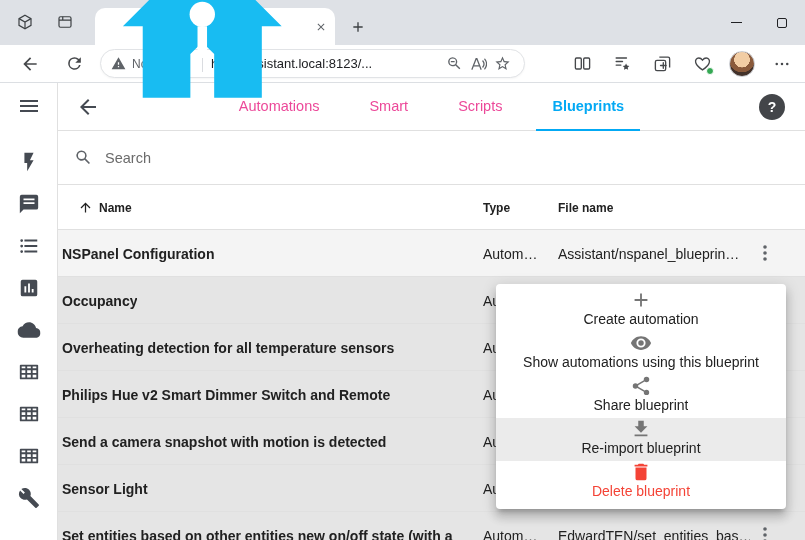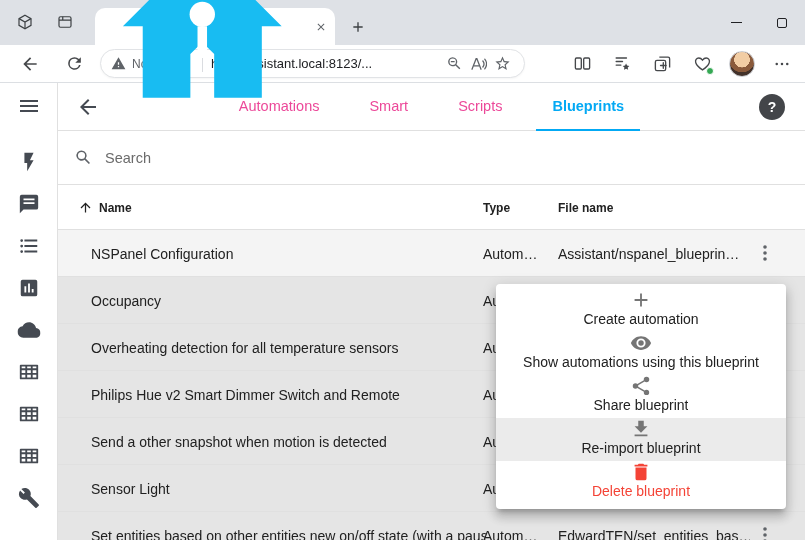--- a/index.html
+++ b/index.html
@@ -43,21 +43,21 @@
   .searchrow{height:54px;border-bottom:1px solid #e0e0e0;display:flex;align-items:center;padding-left:16px;}
   .searchrow .sic{color:#5f6368;margin-right:12px;}
   .search-input{border:none;outline:none;font-size:14.5px;color:#212121;flex:1;font-family:inherit;}
   .search-input::placeholder{color:#6b6b6b;}
   .thead{position:relative;height:45px;border-bottom:1px solid #e0e0e0;font-size:12px;font-weight:bold;color:#212121;}
   .th-name{position:absolute;left:20px;top:0;height:45px;display:flex;align-items:center;gap:6px;}
   .th-type{position:absolute;left:425px;top:0;height:45px;display:flex;align-items:center;}
   .th-file{position:absolute;left:500px;top:0;height:45px;display:flex;align-items:center;}
   .row{position:relative;height:47px;border-bottom:1px solid #e0e0e0;font-size:14px;color:#212121;background:#e5e5e5;}
   .row.hover{background:#f4f4f4;}
-  .cell-name{position:absolute;left:33px;top:0;height:47px;max-width:395px;display:flex;align-items:center;white-space:nowrap;overflow:hidden;}
+  .cell-name{position:absolute;left:4px;top:0;height:47px;max-width:395px;display:flex;align-items:center;white-space:nowrap;overflow:hidden;font-weight:bold;}
   .cell-type{position:absolute;left:425px;top:0;height:47px;width:72px;display:flex;align-items:center;white-space:nowrap;overflow:hidden;}
   .cell-file{position:absolute;left:500px;top:0;height:47px;width:192px;display:flex;align-items:center;white-space:nowrap;overflow:hidden;}
   .kebab{position:absolute;left:695px;top:11px;width:24px;height:24px;color:#5f6368;}
   
   .menu{position:absolute;left:496px;top:284px;width:290px;background:#fff;border-radius:4px;padding:5px 0;z-index:50;
         box-shadow:0 5px 5px -3px rgba(0,0,0,.2),0 8px 10px 1px rgba(0,0,0,.14),0 3px 14px 2px rgba(0,0,0,.12);}
   .mi{height:43px;display:flex;align-items:center;padding:0 14px;font-size:14px;color:#212121;cursor:pointer;flex-direction:column;}
   .mi.active{background:#ebebeb;}
   .mi .mic{color:#757575;flex:none;}
   .mi.danger{color:var(--danger);}
@@ -295,21 +295,21 @@
         <span class="cell-name">Overheating detection for all temperature sensors</span>
         <span class="cell-type">Autom…</span>
         <span class="cell-file"></span>
       </div>
       <div class="row">
         <span class="cell-name">Philips Hue v2 Smart Dimmer Switch and Remote</span>
         <span class="cell-type">Autom…</span>
         <span class="cell-file"></span>
       </div>
       <div class="row">
-        <span class="cell-name">Send a other snapshot when motion is detected</span>
+        <span class="cell-name">Send a camera snapshot with motion is detected</span>
         <span class="cell-type">Autom…</span>
         <span class="cell-file"></span>
       </div>
       <div class="row">
         <span class="cell-name">Sensor Light</span>
         <span class="cell-type">Autom…</span>
         <span class="cell-file"></span>
       </div>
       <div class="row">
         <span class="cell-name">Set entities based on other entities new on/off state (with a pause entity)</span>

